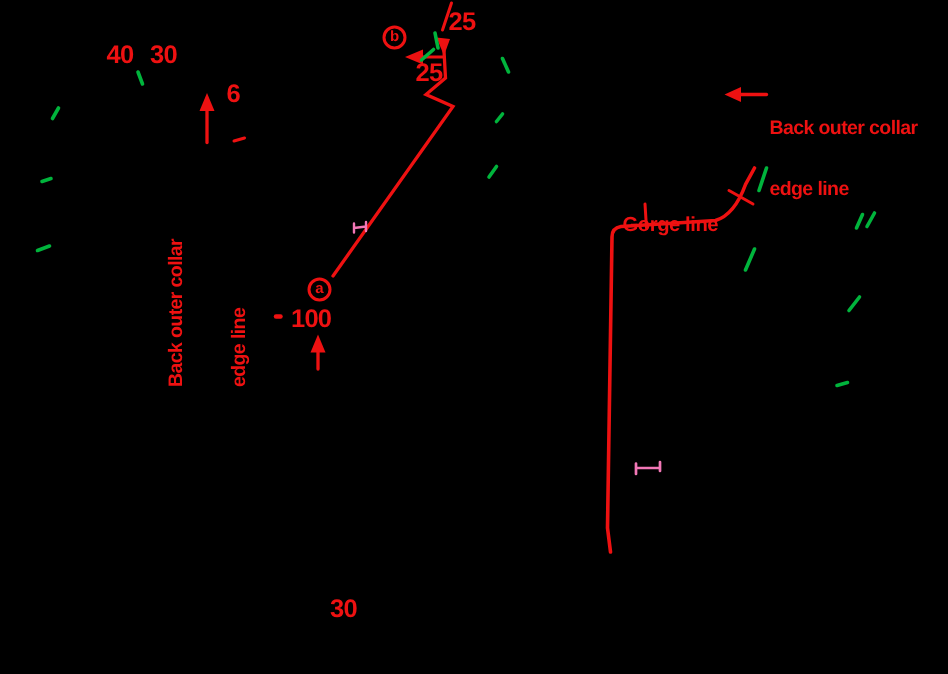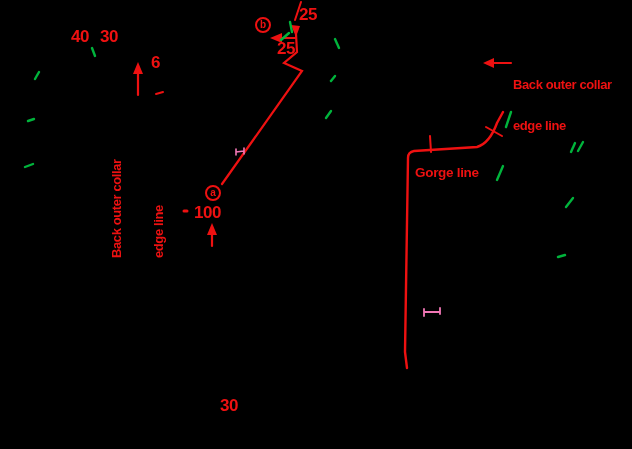--- a/index.html
+++ b/index.html
@@ -17,21 +17,21 @@
   #label-10{left:151px;top:54px;}
   #label-25-top{left:299px;top:6px;}
   #label-25-mid{left:277px;top:40px;}
   #label-100{left:194px;top:204px;}
   #label-20{left:220px;top:397px;}
   #point-b{left:255px;top:17px;}
   #point-a{left:205px;top:185px;}
   #label-left-collar{left:76px;top:140px;width:124px;transform:rotate(-90deg);
                      font-size:13px;letter-spacing:-0.4px;line-height:14px;}
   #label-right-collar{left:513px;top:51px;}
-  #label-gorge{left:415px;top:166px;font-size:13.5px;letter-spacing:-0.3px;}
+  #label-gorge{left:415px;top:143px;font-size:13.5px;letter-spacing:-0.3px;}
 </style>
 </head>
 <body>
 
 <div class="stage">
 
   <svg viewBox="0 0 632 449" xmlns="http://www.w3.org/2000/svg">
       <path d="M301,2 L295,20" fill="none" stroke="#ee1111" stroke-width="2" stroke-linecap="round"></path>
       <polygon points="291,25 300,26 296,37" fill="#ee1111"></polygon>
       <path d="M296,34 L297,52 L284,63 L302,71 L222,184" fill="none" stroke="#ee1111" stroke-width="2.2" stroke-linecap="round"></path>

